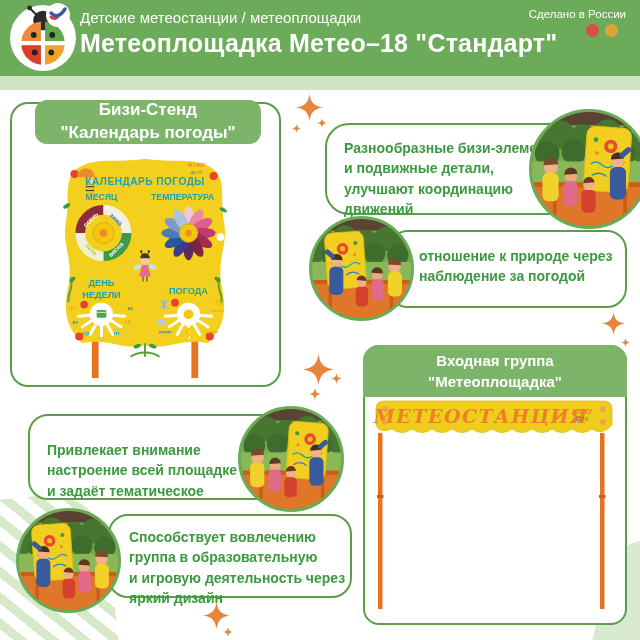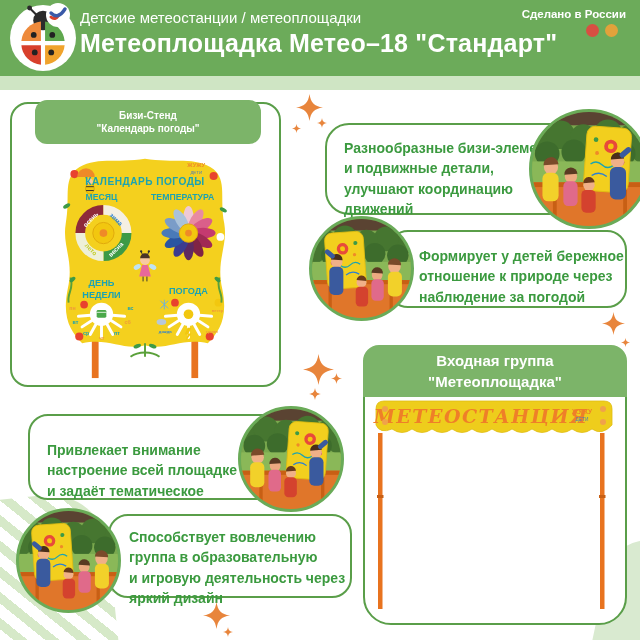--- a/index.html
+++ b/index.html
@@ -5,54 +5,54 @@
   html,body{margin:0;padding:0;}
   .page{position:relative;width:640px;height:640px;background:#ffffff;overflow:hidden;
         font-family:"Liberation Sans",sans-serif;}
   
   .header{position:absolute;left:0;top:0;width:640px;height:76px;background:#6cab5a;}
   .header-band{position:absolute;left:0;top:76px;width:640px;height:14px;background:#cfe5c4;}
   .logo-circle{position:absolute;left:10px;top:5px;width:66px;height:66px;border-radius:50%;background:#fff;}
   .flag-circle{position:absolute;left:46px;top:3px;width:24px;height:24px;border-radius:50%;background:#fff;}
   .hdr-subtitle{position:absolute;left:80px;top:9px;color:#ffffff;font-size:15px;}
   .hdr-title{position:absolute;left:80px;top:29px;color:#ffffff;font-size:25px;font-weight:700;letter-spacing:.2px;}
-  .made-in{position:absolute;right:14px;top:8px;color:#ffffff;font-size:11.5px;font-weight:700;}
+  .made-in{position:absolute;right:14px;top:8px;color:#ffffff;font-size:11.5px;font-weight:400;}
   .dot{position:absolute;border-radius:50%;width:13px;height:13px;}
   .dot-red{left:586px;top:24px;background:#d84f42;}
   .dot-orange{left:605px;top:24px;background:#e2a23b;}
   
   .stripes-blob{position:absolute;left:-70px;top:498px;width:185px;height:230px;border-radius:60px;
      background:repeating-linear-gradient(45deg,#d6e9c8 0 9px,#ffffff 9px 20px);transform:rotate(-6deg);z-index:0;}
   .green-blob{position:absolute;left:598px;top:546px;width:140px;height:150px;border-radius:40px;
      background:#d9ead0;transform:rotate(12deg);z-index:0;}
   .spark{position:absolute;z-index:6;}
   
   .card{position:absolute;background:#fff;border:2px solid #5a9e49;z-index:1;}
   .busy-card{left:10px;top:102px;width:267px;height:281px;border-radius:18px;}
   .green-label{position:absolute;background:#7cb469;border-radius:12px;color:#fff;font-weight:700;
-     font-size:10px;line-height:1.35;text-align:center;display:flex;flex-direction:column;justify-content:center;z-index:2;}
+     font-size:17px;line-height:1.35;text-align:center;display:flex;flex-direction:column;justify-content:center;z-index:2;}
   .busy-label{left:35px;top:100px;width:226px;height:44px;}
   .benefit{position:absolute;background:#fff;border:2px solid #5a9e49;z-index:1;padding:0;}
   .benefit .line{color:#3b9a3f;font-weight:700;font-size:14px;line-height:1.45;white-space:nowrap;}
   .b1{left:325px;top:123px;width:278px;height:88px;border-radius:24px;}
   .b1 .txt{padding:13px 0 0 17px;}
   .b2{left:388px;top:230px;width:235px;height:74px;border-radius:20px;}
   .b2 .txt{padding:14px 0 0 29px;}
   .b3{left:28px;top:414px;width:276px;height:82px;border-radius:20px;}
   .b3 .txt{padding:24px 0 0 17px;}
   .b4{left:108px;top:514px;width:240px;height:80px;border-radius:20px;}
   .b4 .txt{padding:11px 8px 0 19px;}
   .photo{position:absolute;border-radius:50%;border:3px solid #6aab58;overflow:hidden;z-index:3;background:#7aa84e;}
   .photo svg{display:block;width:100%;height:100%;}
   .p1{left:529px;top:109px;width:114px;height:114px;}
   .p2{left:309px;top:216px;width:99px;height:99px;}
   .p3{left:238px;top:406px;width:100px;height:100px;}
   .p4{left:16px;top:508px;width:99px;height:99px;}
   
-  .entr-card{left:363px;top:345px;width:260px;height:276px;border-radius:28px;}
+  .entr-card{left:363px;top:345px;width:260px;height:276px;border-radius:16px;}
   .entr-header{position:absolute;left:-2px;top:-2px;width:260px;height:48px;background:#7cb469;border:2px solid #7cb469;
      border-radius:16px 16px 0 0;color:#fff;font-weight:700;font-size:15px;line-height:1.4;text-align:center;
      display:flex;flex-direction:column;justify-content:center;}
   .board-svg{position:absolute;left:52px;top:148px;z-index:2;}
   .entr-svg{position:absolute;left:1px;top:48px;}
 </style>
 </head>
 <body>
 
 <div class="page">
@@ -362,21 +362,20 @@
     </div>
   </div>
   <div class="photo p1">
     <svg viewBox="0 0 120 120">
         <use href="#scene"></use>
       </svg>
   </div>
 
   <div class="benefit b2">
     <div class="txt">
-      <div class="line">Формирует у детей бережное</div>
       <div class="line">отношение к природе через</div>
       <div class="line">наблюдение за погодой</div>
     </div>
   </div>
   <div class="photo p2">
     <svg viewBox="0 0 120 120" style="transform:scaleX(-1)">
         <use href="#scene"></use>
       </svg>
   </div>
 

